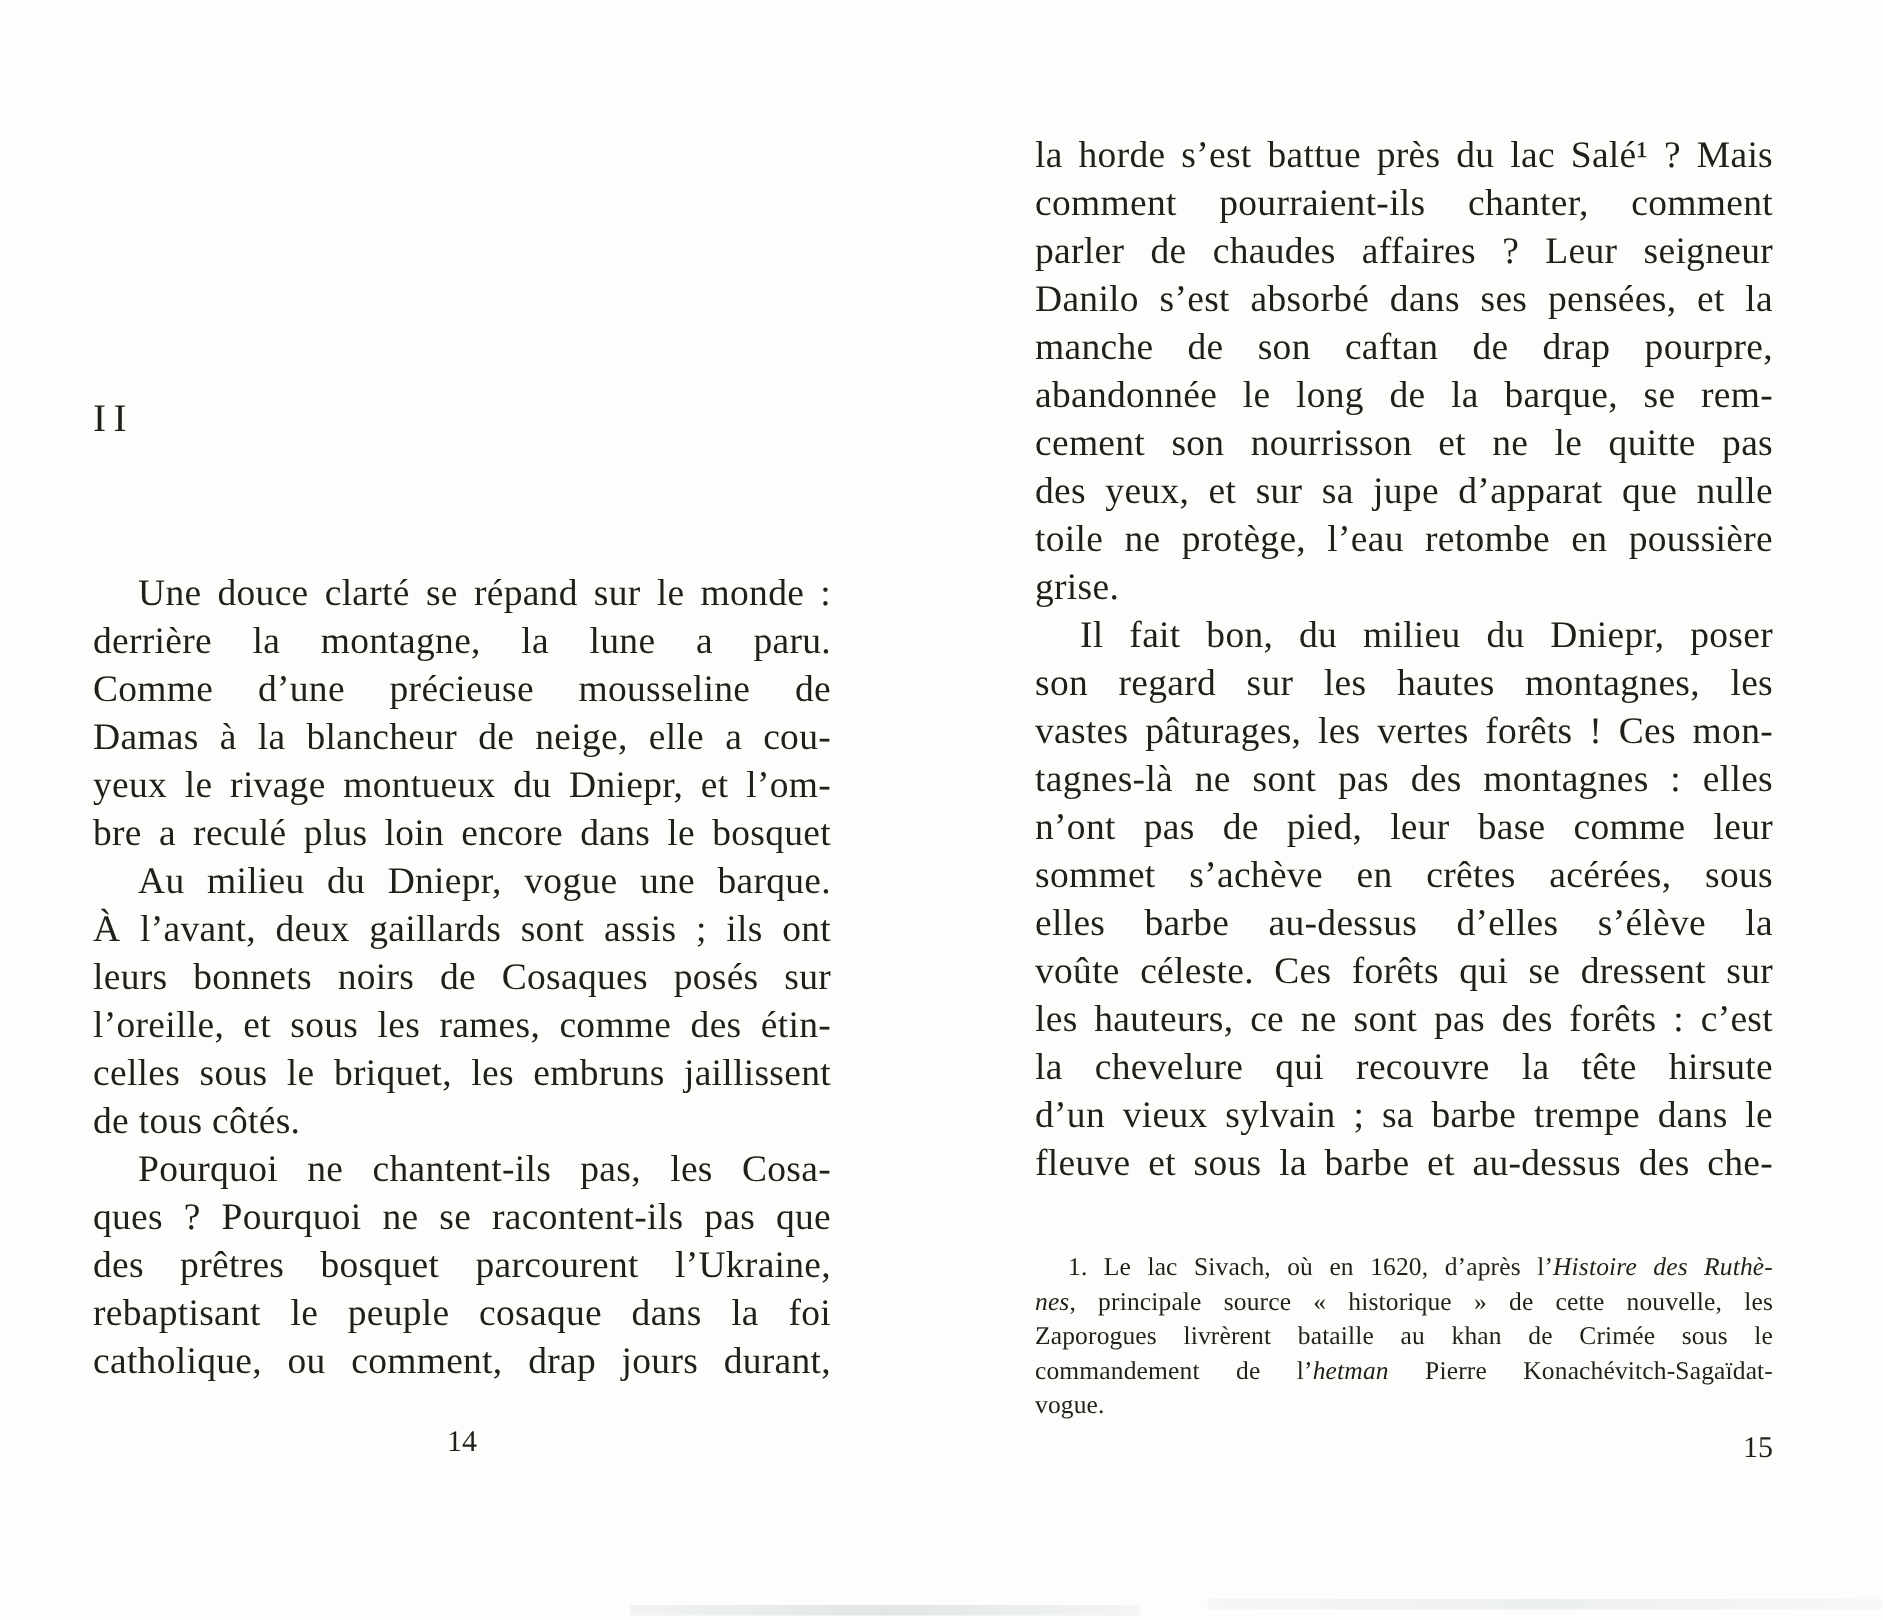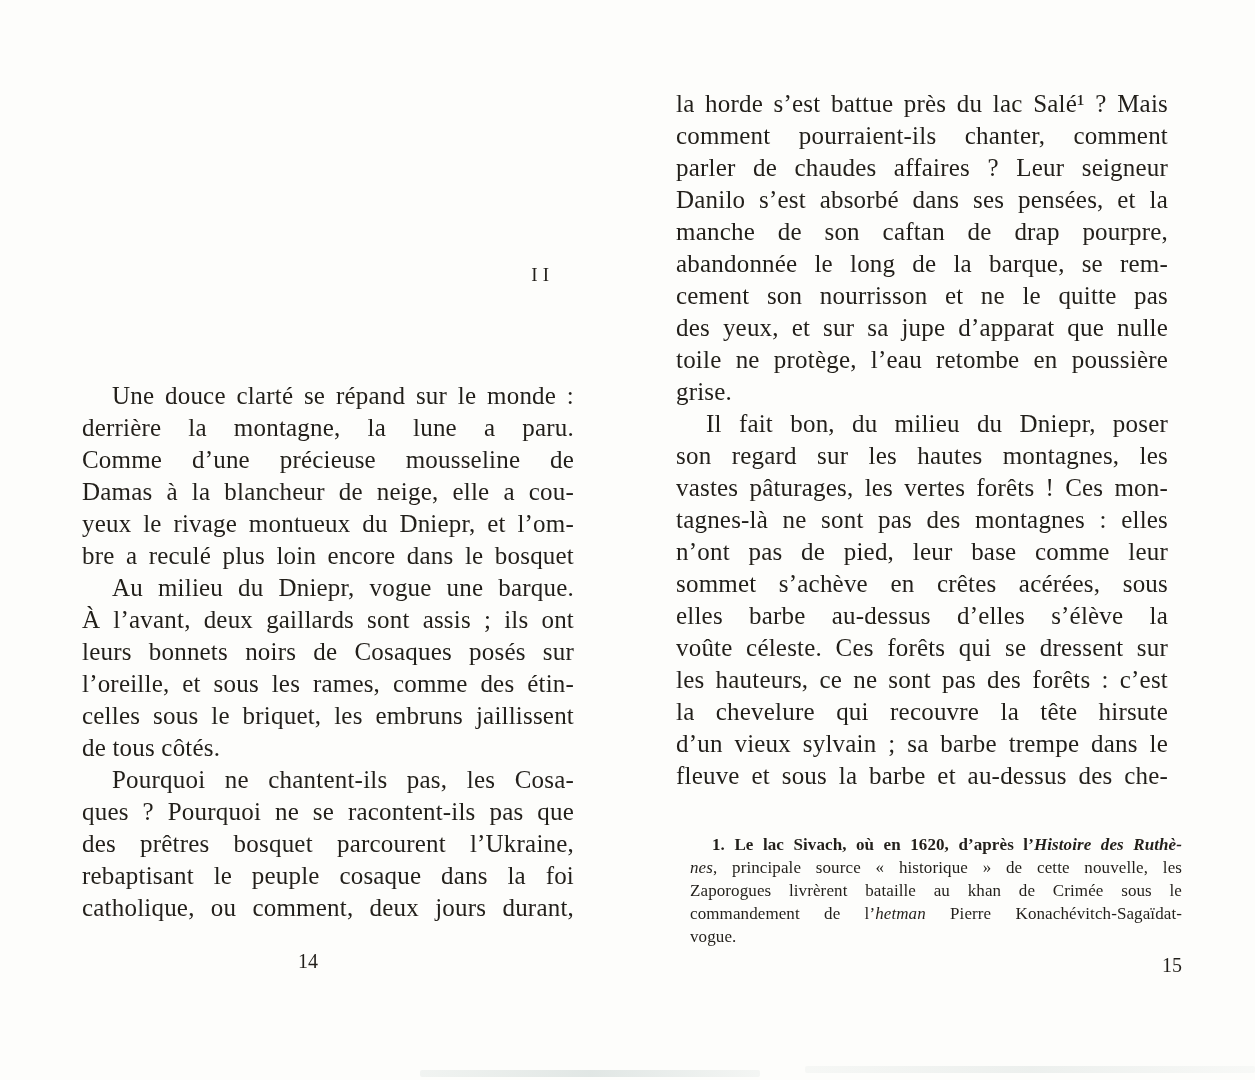--- a/index.html
+++ b/index.html
@@ -17,72 +17,72 @@
   .col{position:absolute;width:492px;}
   .line{
     font-size:25px;line-height:32px;height:32px;overflow:hidden;
     text-align:justify;text-align-last:justify;text-justify:inter-word;
     letter-spacing:0.2px;
   }
   .line.last{text-align-last:left;}
   .line.indent{text-indent:30px;}
   .chapter-heading{
     position:absolute;left:62px;top:264px;width:492px;
-    text-align:right;font-size:19px;letter-spacing:5px;
+    text-align:left;font-size:26px;letter-spacing:5px;
   }
   .page-number{
     position:absolute;width:492px;text-align:center;font-size:20px;
   }
   .pn-left{left:62px;top:950px;}
   .pn-right{left:690px;top:954px;text-align:right;}
   .footnote .line{
     font-size:17px;line-height:23px;height:23px;letter-spacing:0.1px;
   }
-  .footnote .line.indent{text-indent:22px;font-weight:bold;}
+  .footnote .line.indent{text-indent:22px;}
   em{font-style:italic;}
   .scan-shadow{
     position:absolute;height:7px;border-radius:2px;
     background:linear-gradient(to right, rgba(205,215,212,0.25), rgba(190,203,200,0.45), rgba(205,215,212,0.2));
   }
   .shadow-left{left:420px;top:1070px;width:340px;}
   .shadow-right{left:805px;top:1066px;width:450px;opacity:0.6;}
 </style>
 </head>
 <body>
 
 <div class="spread">
 
   <div>
     <div class="chapter-heading">II</div>
 
-    <div class="col" style="left:62px;top:380px;margin-left:20px;">
+    <div class="col" style="left:62px;top:380px;">
         <div class="line indent"><span>Une douce clarté se répand sur le monde :</span></div>
         <div class="line"><span>derrière la montagne, la lune a paru.</span></div>
         <div class="line"><span>Comme d’une précieuse mousseline de</span></div>
         <div class="line"><span>Damas à la blancheur de neige, elle a cou-</span></div>
         <div class="line"><span>yeux le rivage montueux du Dniepr, et l’om-</span></div>
         <div class="line"><span>bre a reculé plus loin encore dans le bosquet</span></div>
         <div class="line indent"><span>Au milieu du Dniepr, vogue une barque.</span></div>
         <div class="line"><span>À l’avant, deux gaillards sont assis ; ils ont</span></div>
         <div class="line"><span>leurs bonnets noirs de Cosaques posés sur</span></div>
         <div class="line"><span>l’oreille, et sous les rames, comme des étin-</span></div>
         <div class="line"><span>celles sous le briquet, les embruns jaillissent</span></div>
         <div class="line last"><span>de tous côtés.</span></div>
         <div class="line indent"><span>Pourquoi ne chantent-ils pas, les Cosa-</span></div>
         <div class="line"><span>ques ? Pourquoi ne se racontent-ils pas que</span></div>
         <div class="line"><span>des prêtres bosquet parcourent l’Ukraine,</span></div>
         <div class="line"><span>rebaptisant le peuple cosaque dans la foi</span></div>
-        <div class="line"><span>catholique, ou comment, deux jours durant,</span></div>
+        <div class="line"><span>catholique, ou comment, drap jours durant,</span></div>
       </div>
 
     <div class="page-number pn-left">14</div>
   </div>
 
   <div>
-    <div class="col" style="left:676px;top:88px;">
+    <div class="col" style="left:690px;top:88px;">
         <div class="line"><span>la horde s’est battue près du lac Salé¹ ? Mais</span></div>
         <div class="line"><span>comment pourraient-ils chanter, comment</span></div>
         <div class="line"><span>parler de chaudes affaires ? Leur seigneur</span></div>
         <div class="line"><span>Danilo s’est absorbé dans ses pensées, et la</span></div>
         <div class="line"><span>manche de son caftan de drap pourpre,</span></div>
         <div class="line"><span>abandonnée le long de la barque, se rem-</span></div>
         <div class="line"><span>cement son nourrisson et ne le quitte pas</span></div>
         <div class="line"><span>des yeux, et sur sa jupe d’apparat que nulle</span></div>
         <div class="line"><span>toile ne protège, l’eau retombe en poussière</span></div>
         <div class="line last"><span>grise.</span></div>

